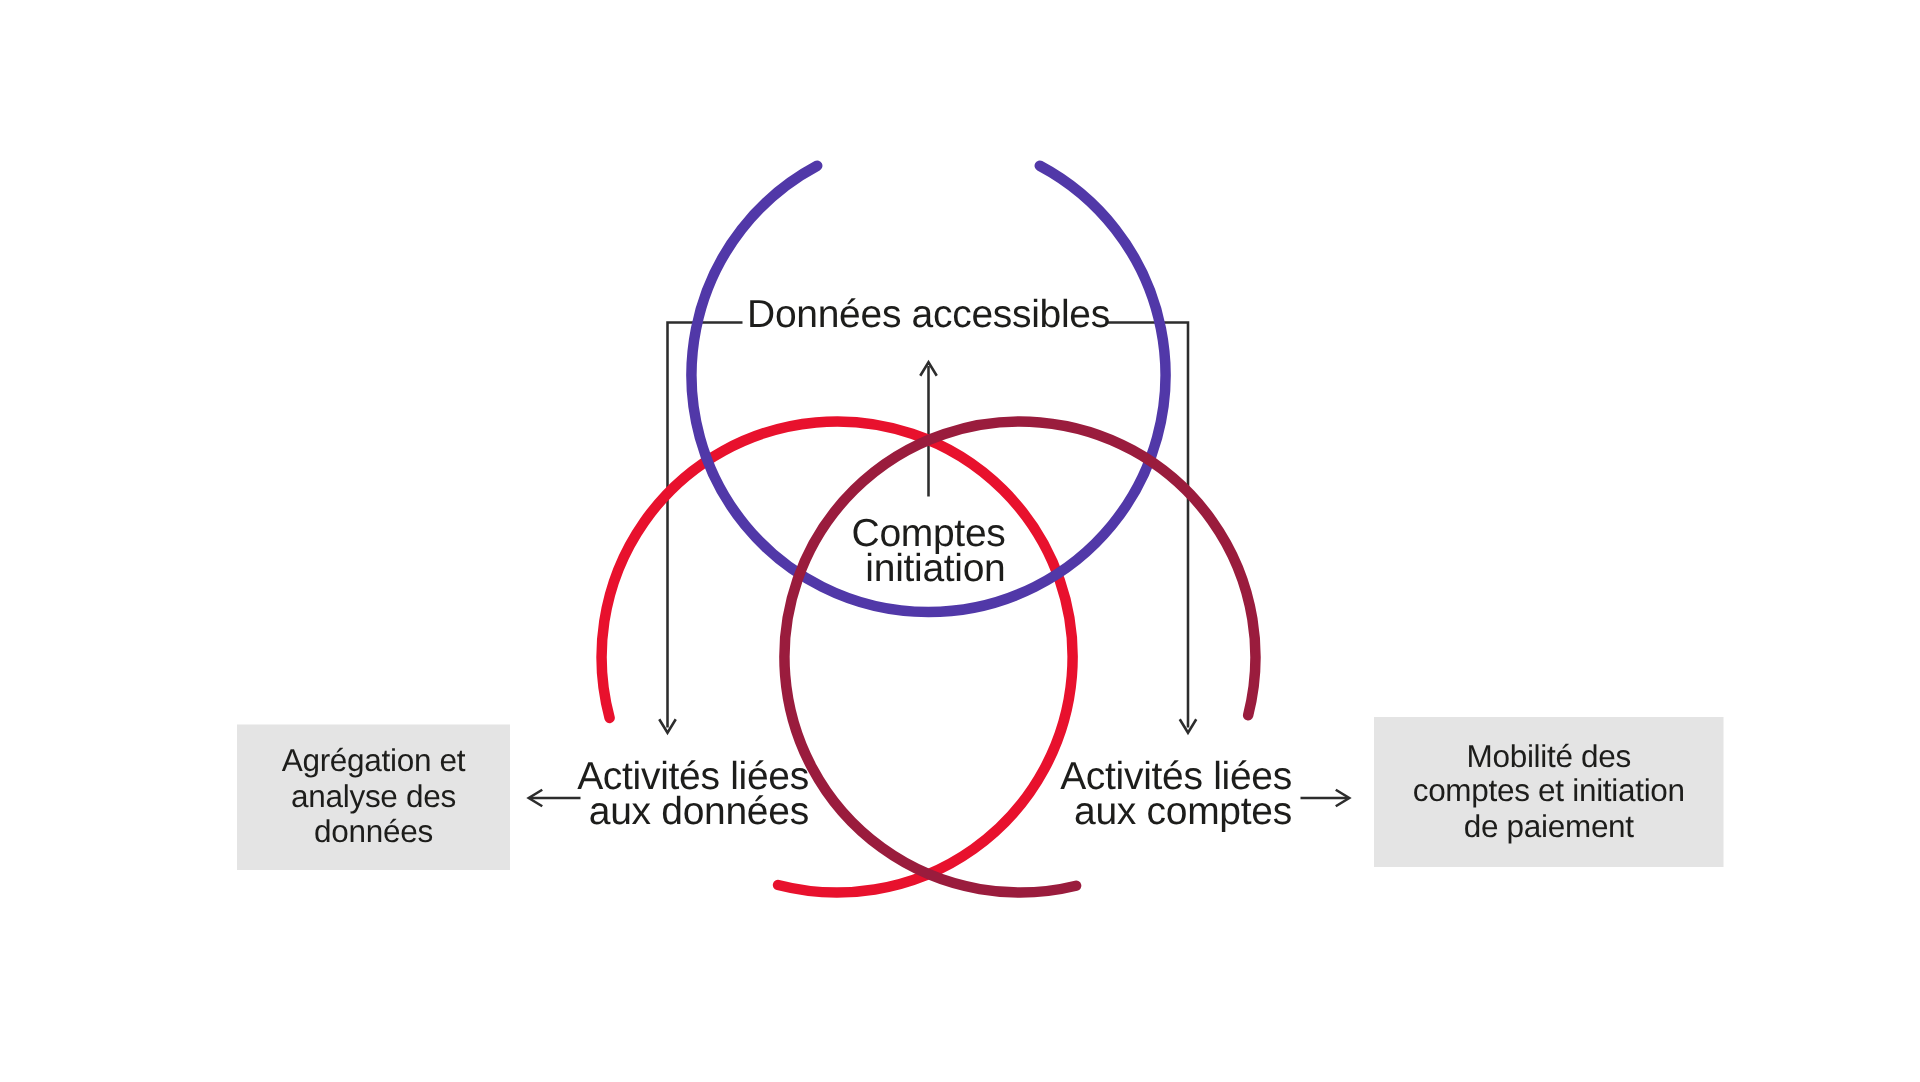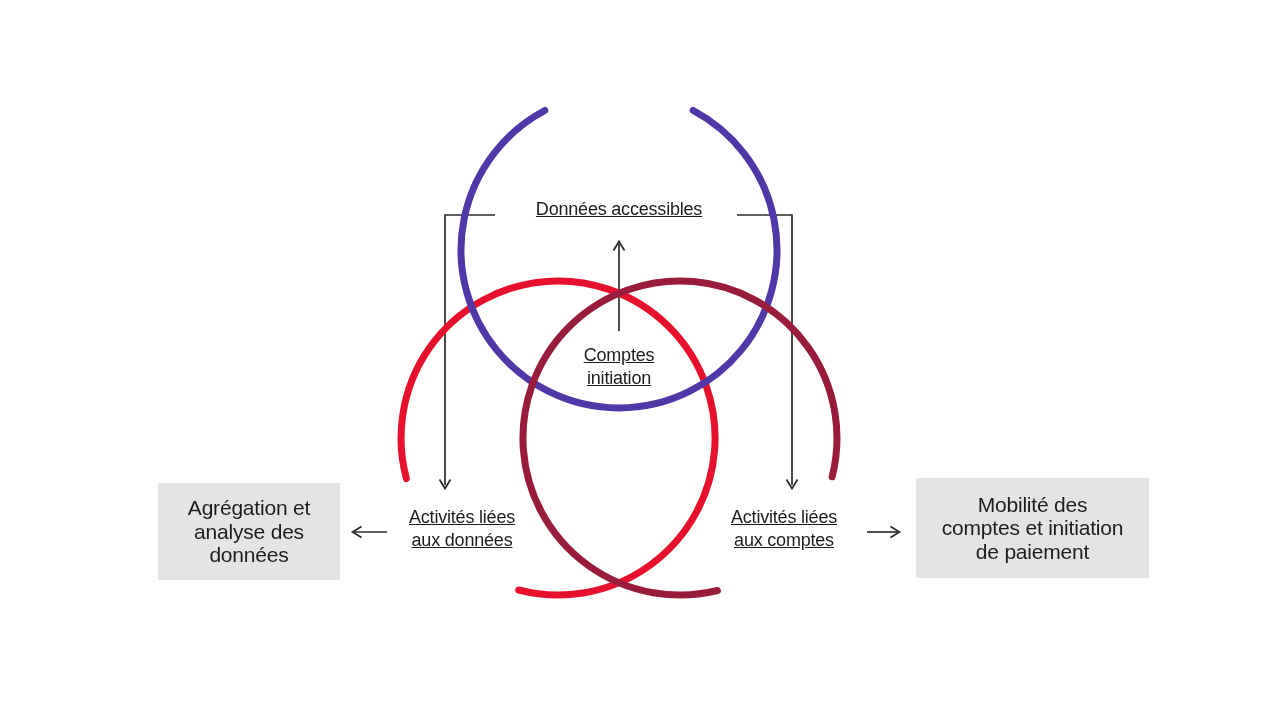--- a/index.html
+++ b/index.html
@@ -2,22 +2,22 @@
 <html><head>
 <meta charset="utf-8">
 <style>
   html,body{margin:0;padding:0;background:#fff;}
   #canvas{
     position:relative;width:1280px;height:721px;background:#ffffff;overflow:hidden;
     font-family:"Liberation Sans",sans-serif;color:#1d1d1b;
   }
   #diagram-svg{position:absolute;left:0;top:0;}
   .label{
-    position:absolute;font-size:18px;line-height:23px;text-align:center;
-    white-space:pre-line;transform:translateX(-50%);letter-spacing:-0.2px;color:#1d1d1b;text-decoration:underline;
+    position:absolute;font-size:26px;line-height:23px;text-align:right;
+    white-space:pre-line;transform:translateX(-50%);letter-spacing:-0.2px;color:#1d1d1b;
   }
   .outcome-box{
     position:absolute;background:#e4e4e4;display:flex;align-items:center;justify-content:center;
     text-align:center;font-size:21px;line-height:23.5px;white-space:pre-line;
     letter-spacing:-0.2px;color:#1d1d1b;
   }
   .box-left{left:158px;top:483px;width:182px;height:97px;}
   .box-right{left:916px;top:478px;width:233px;height:100px;}
   .label-top{left:619px;top:198px;}
   .label-center{left:619px;top:344px;}

